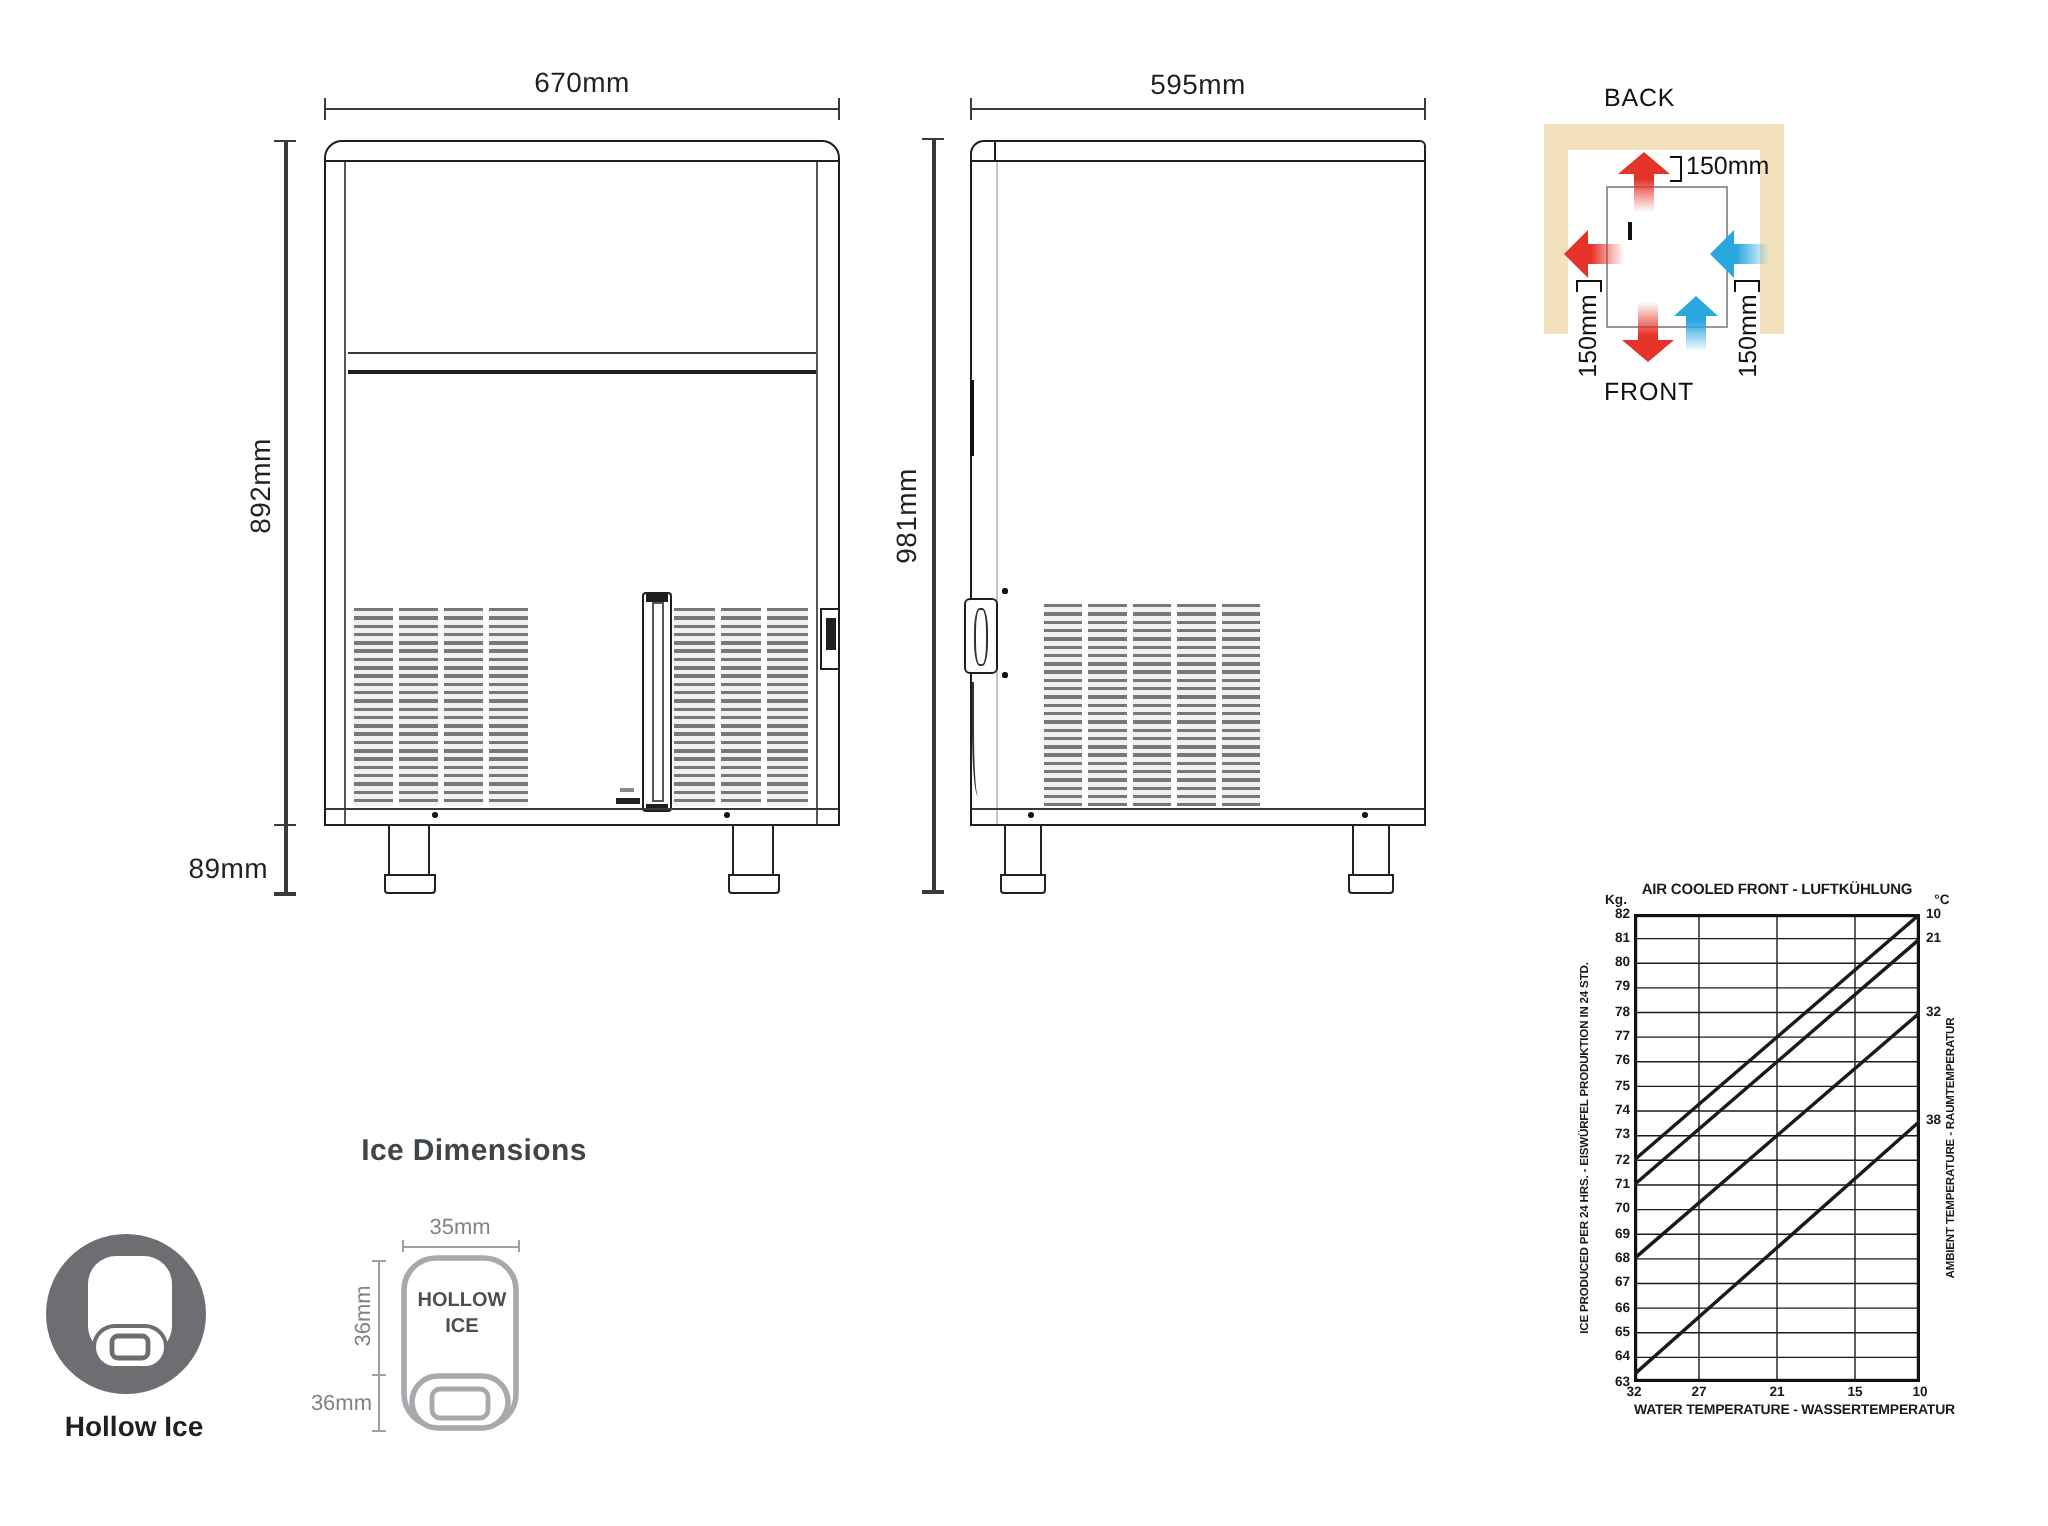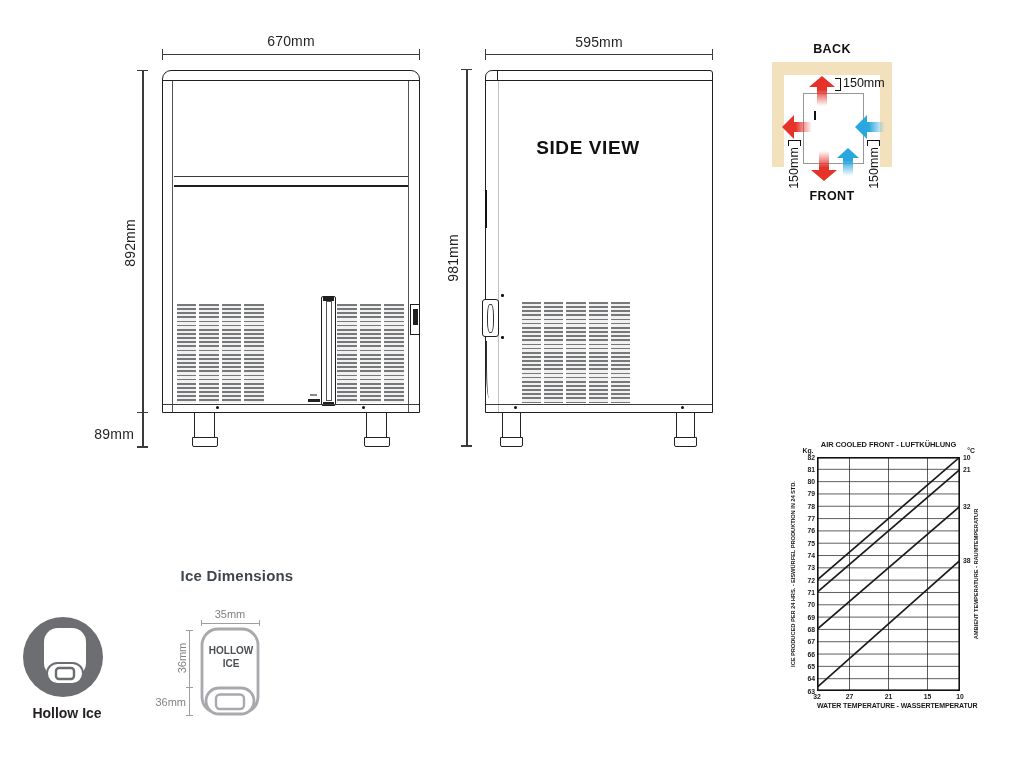--- a/index.html
+++ b/index.html
@@ -27,21 +27,21 @@
   .vent-r{background:
     repeating-linear-gradient(90deg, rgba(0,0,0,0) 0 20.3px, #fff 20.3px 23.3px),
     repeating-linear-gradient(180deg,#77787a 0 1.7px,#f1f1f1 1.7px 4.15px);}
   .vent-s{background:
     repeating-linear-gradient(90deg, rgba(0,0,0,0) 0 19.2px, #fff 19.2px 22.2px),
     repeating-linear-gradient(180deg,#77787a 0 1.7px,#f1f1f1 1.7px 4.15px);}
   .leg{position:absolute;border:1.6px solid #222;border-top:none;background:#fff;box-sizing:border-box;}
   .foot{position:absolute;border:1.6px solid #222;background:#fff;box-sizing:border-box;border-radius:0 0 2px 2px;}
   .dot{position:absolute;width:3px;height:3px;background:#111;border-radius:50%;}
   
-  .smallbold{position:absolute;font-size:12.5px;font-weight:bold;color:#111;text-align:center;letter-spacing:.4px;}
+  .smallbold{position:absolute;font-size:12.5px;font-weight:normal;color:#111;text-align:left;letter-spacing:.4px;}
   .clr-dim{position:absolute;font-size:12.5px;color:#111;}
   .wall{position:absolute;}
   .bracket-r{position:absolute;width:5px;height:11px;border:1.4px solid #111;border-left:none;}
   .bracket-u{position:absolute;width:11px;height:5px;border:1.4px solid #111;border-bottom:none;}
   
   .ice-title{position:absolute;font-size:15px;font-weight:bold;color:#3f464b;text-align:center;letter-spacing:.2px;}
   .ice-gray{position:absolute;font-size:11px;color:#808285;text-align:center;}
   .gline-h{position:absolute;height:1px;background:#9d9fa2;}
   .gline-v{position:absolute;width:1px;background:#9d9fa2;}
   .gtick-v{position:absolute;width:1px;height:6px;background:#9d9fa2;}
@@ -108,21 +108,20 @@
   <div class="dimtext" style="left:563px;top:34px;width:72px;">595mm</div>
   <div class="dline-h" style="left:485px;top:54px;width:228px;"></div>
   <div class="dtick-v" style="left:484.5px;top:49px;"></div>
   <div class="dtick-v" style="left:711.8px;top:49px;"></div>
 
   <div class="cabinet" style="left:485px;top:70px;width:228px;height:343px;border-radius:7px 3px 0 0;"></div>
   <div class="capline" style="left:486px;top:70px;width:226px;height:10px;"></div>
   <div class="thinv" style="left:497px;top:71px;height:9px;background:#1f1f1f;"></div>
   <div class="thinv" style="left:497.5px;top:81px;height:331px;background:#c4c4c4;"></div>
   <div class="abs" style="left:484.5px;top:190px;width:2.5px;height:38px;background:#111;"></div>
-  <div class="viewlabel" style="left:503px;top:137px;width:170px;">SIDE VIEW</div>
 
   <div class="abs" style="left:482px;top:299px;width:17px;height:38px;border:1.8px solid #1f1f1f;border-radius:3px;background:#fff;box-sizing:border-box;"></div>
   <div class="abs" style="left:487px;top:303.5px;width:7px;height:29px;border:1.2px solid #333;border-radius:40%;box-sizing:border-box;"></div>
   <div class="dot" style="left:501px;top:294px;width:2.6px;height:2.6px;"></div>
   <div class="dot" style="left:501px;top:336px;width:2.6px;height:2.6px;"></div>
   <div class="abs" style="left:486px;top:341px;width:4px;height:57px;border-left:1.4px solid #333;border-radius:0 0 0 60%;"></div>
 
   <div class="vent vent-s" style="left:522px;top:302px;width:111px;height:101px;"></div>
 
   <div class="thinh" style="left:486px;top:404px;width:226px;"></div>

